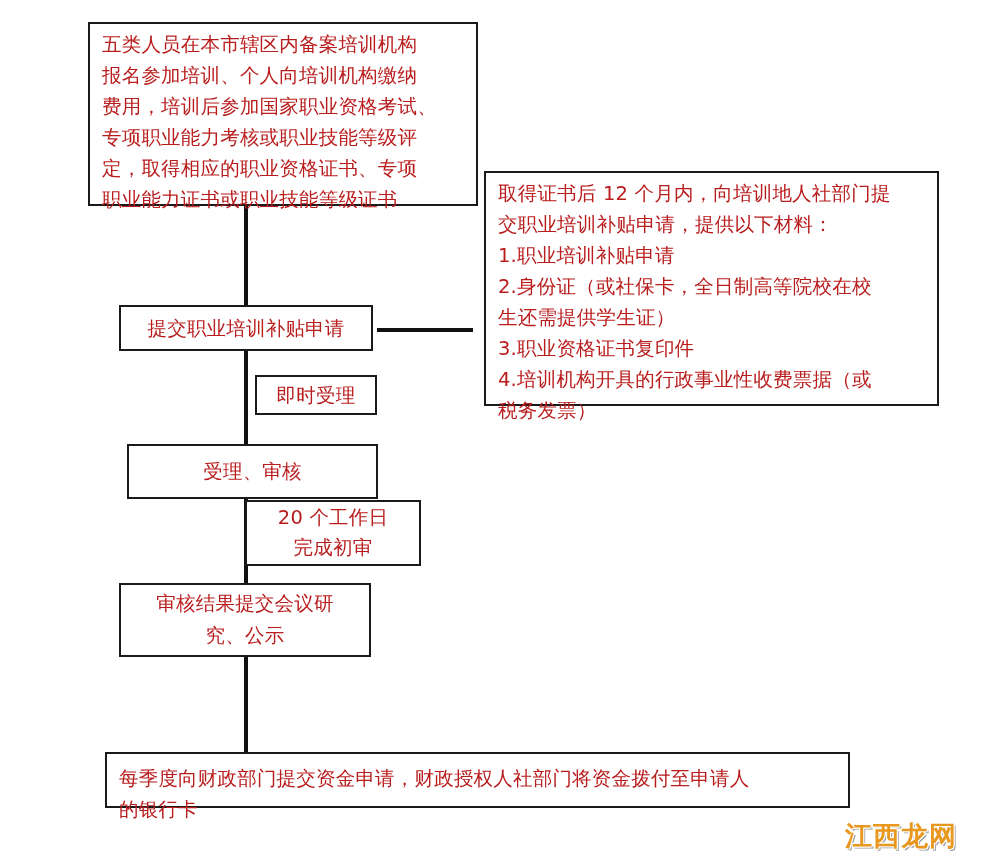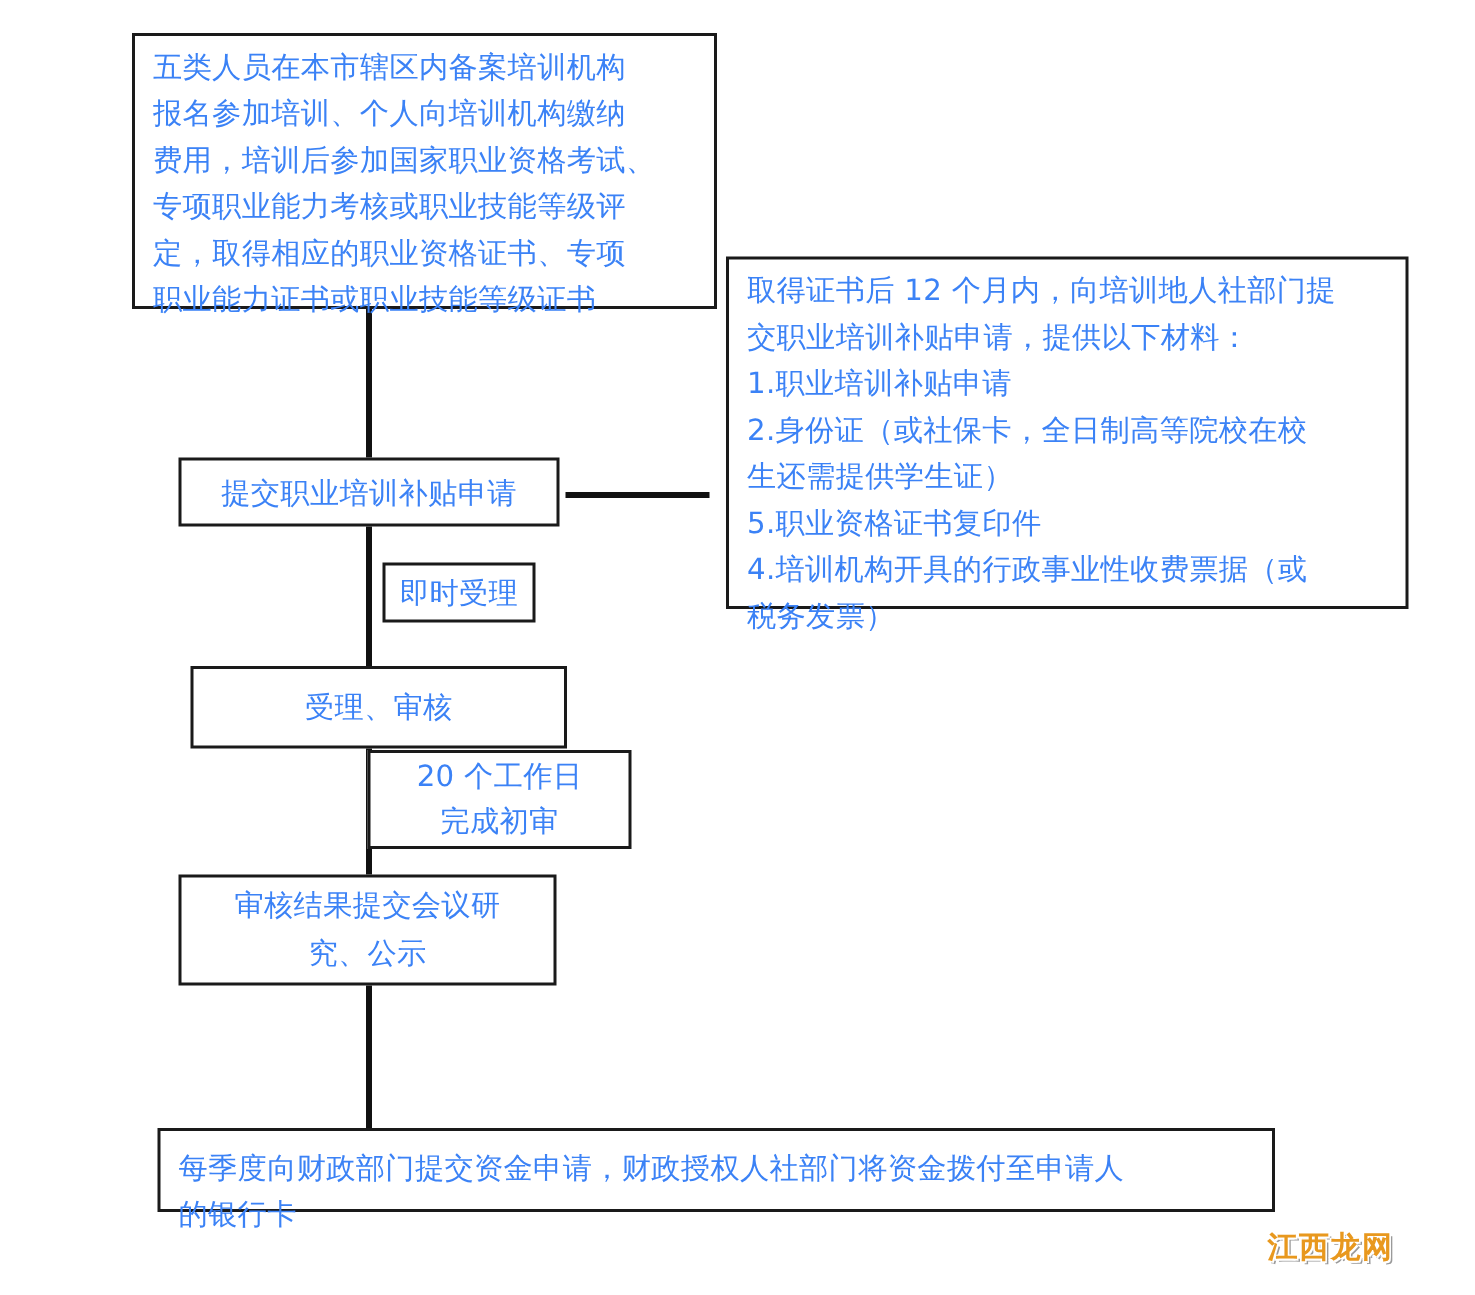--- a/index.html
+++ b/index.html
@@ -17,21 +17,21 @@
     width: 983px;
     height: 863px;
     background: #ffffff;
     overflow: hidden;
   }
   .node {
     position: absolute;
     box-sizing: border-box;
     border: 2px solid #1a1a1a;
     background: #ffffff;
-    color: #3b82f6;
+    color: #b91c1c;
     font-size: 19.5px;
     line-height: 31px;
     letter-spacing: 0.2px;
     white-space: pre-line;
     z-index: 2;
   }
   .node.pad-wide {
     padding: 5px 10px 5px 12px;
     text-align: left;
   }
@@ -49,21 +49,21 @@
   }
   .connector.vertical {
     width: 4px;
   }
   .connector.horizontal {
     height: 4px;
   }
   .watermark {
     position: absolute;
     z-index: 5;
-    font-size: 20px;
+    font-size: 27px;
     font-weight: bold;
     letter-spacing: 1px;
     color: #E8981E;
     -webkit-text-stroke: 3px #ffffff;
     paint-order: stroke fill;
     text-shadow:
       -1px -1px 0 #ffffff,
        1px -1px 0 #ffffff,
       -1px  1px 0 #ffffff,
        1px  1px 0 #ffffff,
@@ -82,31 +82,31 @@
 定，取得相应的职业资格证书、专项
 职业能力证书或职业技能等级证书</div>
 
   <div class="connector vertical" style="left:244px; top:204px; height:103px;"></div>
 
   <div class="node pad-wide" style="left:484px; top:171px; width:455px; height:235px;">取得证书后 12 个月内，向培训地人社部门提
 交职业培训补贴申请，提供以下材料：
 1.职业培训补贴申请
 2.身份证（或社保卡，全日制高等院校在校
 生还需提供学生证）
-5.职业资格证书复印件
+3.职业资格证书复印件
 4.培训机构开具的行政事业性收费票据（或
 税务发票）</div>
 
   <div class="node centered" style="left:119px; top:305px; width:254px; height:46px;">提交职业培训补贴申请</div>
 
   <div class="connector horizontal" style="left:377px; top:328px; width:96px;"></div>
 
   <div class="connector vertical" style="left:244px; top:350px; height:96px;"></div>
 
-  <div class="node centered" style="left:255px; top:375px; width:102px; height:39px;">即时受理</div>
+  <div class="node centered" style="left:255px; top:375px; width:122px; height:39px;">即时受理</div>
 
   <div class="node centered" style="left:127px; top:444px; width:251px; height:55px;">受理、审核</div>
 
   <div class="connector vertical" style="left:244px; top:487px; height:98px;"></div>
 
   <div class="node centered" style="left:245px; top:500px; width:176px; height:66px; line-height:30px;">20 个工作日
 完成初审</div>
 
   <div class="node centered" style="left:119px; top:583px; width:252px; height:74px; line-height:32px;">审核结果提交会议研
 究、公示</div>

